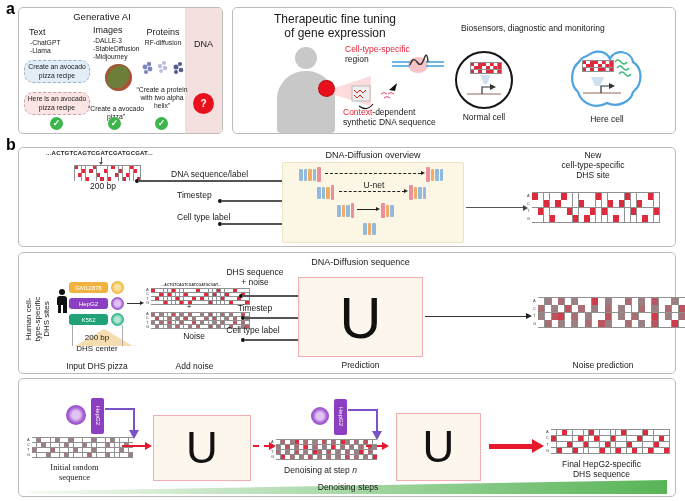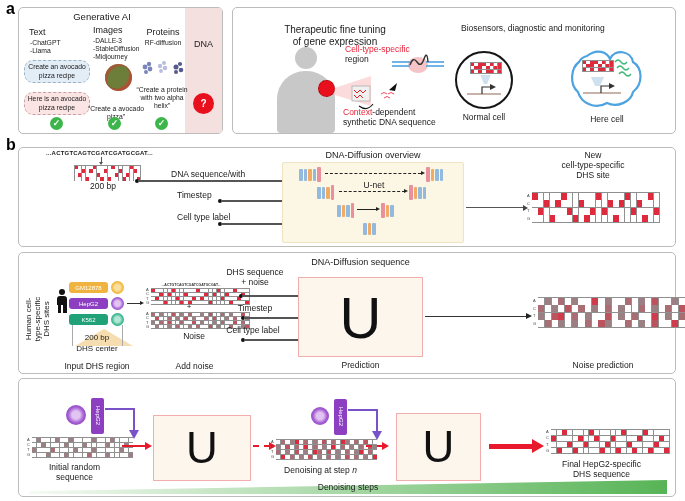--- a/index.html
+++ b/index.html
@@ -84,21 +84,21 @@
     <div class="check" style="left:31px;top:109px;">✓</div>
     <div class="check" style="left:89px;top:109px;">✓</div>
     <div class="check" style="left:136px;top:109px;">✓</div>
 
     <div class="t c" style="right:0;top:31px;width:37px;font-size:9px;">DNA</div>
     <div class="abs" style="right:8px;top:85px;width:21px;height:21px;border-radius:50%;background:#e8101c;color:#fff;font-size:10px;font-weight:bold;text-align:center;line-height:21px;">?</div>
   </div>
 
   <div class="box" style="left:232px;top:7px;width:444px;height:127px;">
 
-    <div class="t c" style="left:32px;top:16px;width:140px;font-size:10px;">
+    <div class="t c" style="left:32px;top:4px;width:140px;font-size:12px;">
       <span style="display:block;">Therapeutic fine tuning</span>
       <span style="display:block;">of gene expression</span>
     </div>
 
     <div class="abs" style="left:62px;top:39px;width:22px;height:22px;border-radius:50%;background:#c8c8c8;"></div>
     <div class="abs" style="left:44px;top:63px;width:58px;height:62px;background:#c8c8c8;border-radius:28px 28px 4px 4px;"></div>
     <div class="abs" style="left:100px;top:68px;width:38px;height:30px;background:rgba(245,165,165,.4);clip-path:polygon(0 42%,100% 0,100% 100%,0 62%);"></div>
     <div class="abs" style="left:85px;top:72px;width:17px;height:17px;border-radius:50%;background:#e8101c;border:1.3px dashed rgba(140,0,0,.8);box-sizing:border-box;"></div>
 
     <div class="t" style="left:112px;top:36px;font-size:8.5px;">
@@ -304,21 +304,21 @@
           <div style="background: rgb(255, 255, 255);"></div>
           <div style="background: rgb(221, 42, 60);"></div>
           <div style="background: rgb(255, 255, 255);"></div>
           <div style="background: rgb(255, 255, 255);"></div>
           <div style="background: rgb(255, 255, 255);"></div>
           <div style="background: rgb(221, 42, 60);"></div>
         </div>
       </div>
     <div class="t c" style="left:50px;top:33px;width:68px;font-size:8.5px;">200 bp</div>
 
-    <div class="t" style="left:152px;top:21px;font-size:8.5px;">DNA sequence/with</div>
+    <div class="t" style="left:152px;top:21px;font-size:8.5px;">DNA sequence/label</div>
     <div class="dot" style="left:116px;top:31px;"></div>
     <div class="hline" style="left:119px;top:32.4px;width:144px;"></div>
 
     <div class="t" style="left:158px;top:42px;font-size:8.5px;">Timestep</div>
     <div class="dot" style="left:199px;top:51px;"></div>
     <div class="hline" style="left:202px;top:52.4px;width:61px;"></div>
 
     <div class="t" style="left:158px;top:64px;font-size:8.5px;">Cell type label</div>
     <div class="dot" style="left:199px;top:74px;"></div>
     <div class="hline" style="left:202px;top:75.4px;width:61px;"></div>
@@ -508,21 +508,21 @@
     <div class="ccirc" style="left:92px;top:60px;background:radial-gradient(circle,#b3e6d4 0 30%,#3db891 60%,#17906a);"></div>
 
     <div class="hline" style="left:108px;top:50px;width:14px;background:#333;height:1.2px;"></div>
     <div class="ah" style="left:121px;top:47.8px;border-left:4.5px solid #222;border-top:2.8px solid transparent;border-bottom:2.8px solid transparent;"></div>
 
     <div class="abs" style="left:56px;top:76px;width:58px;height:17px;background:rgba(242,210,150,.75);clip-path:polygon(50% 0,100% 100%,0 100%);"></div>
     <div class="abs" style="left:53px;top:72px;width:1px;height:21px;background:#aaa;"></div>
     <div class="abs" style="left:103px;top:72px;width:1px;height:21px;background:#aaa;"></div>
     <div class="t c" style="left:48px;top:80px;width:60px;font-size:8px;">200 bp</div>
     <div class="t c" style="left:38px;top:91px;width:80px;font-size:8px;">DHS center</div>
-    <div class="t c" style="left:28px;top:108px;width:100px;font-size:8.5px;">Input DHS region</div>
+    <div class="t c" style="left:28px;top:108px;width:100px;font-size:8.5px;">Input DHS pizza</div>
 
     <div class="t c" style="left:127px;top:30px;width:90px;font-size:3.5px;color:#333;font-weight:bold;">...ACTGTCAGTCGATCGATGCGAT...</div>
     <div class="gridwrap" style="left:127px;top:35px;">
         <div class="gridlabs">
           <div>A</div>
           <div>C</div>
           <div>T</div>
           <div>G</div>
         </div>
         <div class="grid" style="grid-template-columns: repeat(24, 3.6px); grid-template-rows: repeat(4, 3.6px);">
@@ -961,21 +961,21 @@
           <div style="background: rgb(255, 255, 255);"></div>
           <div style="background: rgb(255, 255, 255);"></div>
           <div style="background: rgba(221, 42, 60, 0.16);"></div>
           <div style="background: rgb(255, 255, 255);"></div>
           <div style="background: rgb(255, 255, 255);"></div>
           <div style="background: rgb(255, 255, 255);"></div>
           <div style="background: rgb(255, 255, 255);"></div>
           <div style="background: rgba(221, 42, 60, 0.16);"></div>
         </div>
       </div>
-    <div class="t c" style="left:3px;top:83px;width:105px;font-size:8.5px;">
+    <div class="t c" style="left:3px;top:83px;width:105px;font-size:8.5px;font-family:Liberation Serif, serif;">
       <span style="display:block;">Initial random</span>
       <span style="display:block;">sequence</span>
     </div>
 
     <div class="abs" style="left:103px;top:65.8px;width:24px;height:2.6px;background:#e8192c;"></div>
     <div class="ah" style="left:126px;top:62.8px;border-left:7px solid #e8192c;border-top:4.2px solid transparent;border-bottom:4.2px solid transparent;"></div>
 
     <div class="ubox" style="left:134px;top:36px;width:98px;height:66px;">
       <span style="font-size:44px;">U</span>
     </div>

